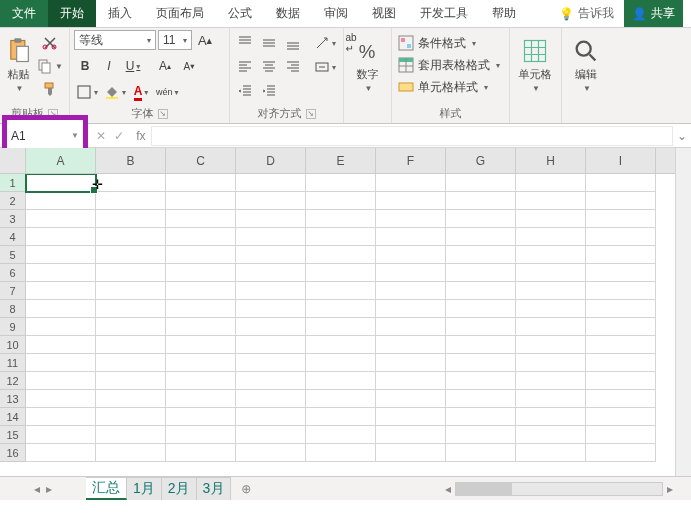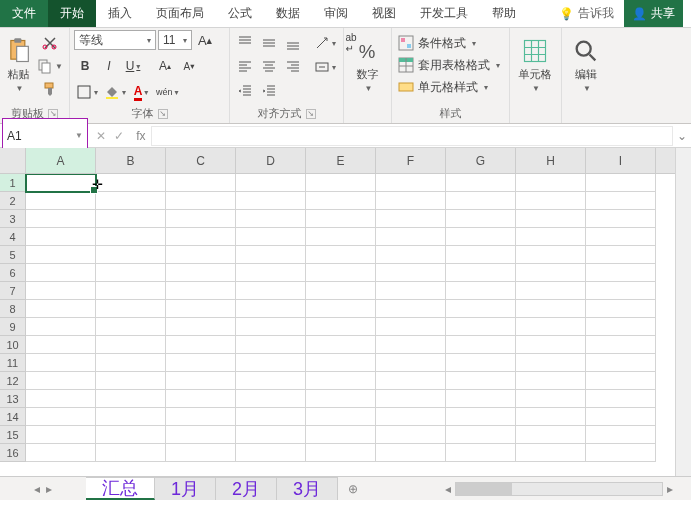--- a/index.html
+++ b/index.html
@@ -24,41 +24,41 @@
   .big-btn{display:flex;flex-direction:column;align-items:center;justify-content:center;width:42px;height:66px;font-size:11px;color:#444;gap:2px}
   .big-btn svg{width:28px;height:28px}
   .font-row{display:flex;gap:2px;align-items:center;margin-bottom:2px}
   .font-sel{height:20px;border:1px solid #ababab;background:#fff;display:flex;align-items:center;padding:0 4px;font-size:12px;color:#444}
   .font-name{width:82px;justify-content:space-between}
   .font-size{width:34px;justify-content:space-between}
   .align-row{display:flex;gap:2px}
   .style-item{display:flex;align-items:center;height:22px;gap:4px;font-size:12px;color:#444;padding:0 2px}
   .style-item svg{width:16px;height:16px}
   .formula-bar{height:24px;background:#fff;display:flex;align-items:center;border-bottom:1px solid #d4d4d4}
-  .name-box{width:86px;height:36px;margin:0 2px;border:1px solid #a21caf;background:#fff;display:flex;align-items:center;padding:16px 4px;font-size:12px}
+  .name-box{width:86px;height:36px;margin:0 2px;border:5px solid #a21caf;background:#fff;display:flex;align-items:center;padding:16px 4px;font-size:12px}
   .name-dd{font-size:8px;color:#888;margin-left:auto}
   .fb-ctrls{display:flex;gap:8px;padding:0 6px;color:#aaa;font-size:12px}
   .fx{color:#888;padding:0 6px}
   .fb-input{flex:1;height:20px;border:1px solid #e8e8e8;background:#fff}
   .fb-exp{width:18px;text-align:center;color:#888}
   .chrow{height:26px;background:#e6e6e6;display:flex;border-bottom:1px solid #ccc}
   .corner{width:26px;background:#e6e6e6;border-right:1px solid #ccc}
   .colh{flex:0 0 70px;border-right:1px solid #ccc;display:flex;align-items:center;justify-content:center;font-size:12px;color:#555;background:#e6e6e6}
   .colh.sel{background:#d3f0e0}
   .grid{height:302px;overflow:hidden;position:relative}
   .row{height:18px;display:flex}
   .rowh{width:26px;background:#e6e6e6;border-right:1px solid #ccc;border-bottom:1px solid #ccc;display:flex;align-items:center;justify-content:center;font-size:11px;color:#555}
   .rowh.sel{background:#d3f0e0}
   .cell{flex:0 0 70px;border-right:1px solid #d4d4d4;border-bottom:1px solid #d4d4d4;background:#fff;position:relative}
   .cell.active{outline:2px solid #217346;outline-offset:-1px;z-index:2}
   .cell.active::after{content:'';position:absolute;right:-3px;bottom:-3px;width:6px;height:6px;background:#217346;border:1px solid #fff}
   .cursor-plus{position:absolute;right:-8px;top:3px;font-size:13px;color:#000;z-index:3;pointer-events:none}
   .sheet-bar{height:24px;background:#f3f2f1;border-top:1px solid #ccc;display:flex;align-items:stretch}
   .sheet-nav{width:86px;display:flex;align-items:center;justify-content:center;gap:6px;color:#888}
-  .sheet-tab{padding:0 16px;display:flex;align-items:center;font-size:18px;color:#6d28d9;border-right:1px solid #ccc;background:#e6e6e6;border-top:1px solid #ccc}
+  .sheet-tab{padding:0 6px;display:flex;align-items:center;font-size:14px;color:#0f766e;border-right:1px solid #ccc;background:#e6e6e6;border-top:1px solid #ccc}
   .sheet-tab.active{background:#fff;border-bottom:2px solid #217346;border-top:1px solid #ccc;font-weight:500}
   .sheet-add{width:30px;display:flex;align-items:center;justify-content:center;color:#888}
   .hscroll{margin-left:auto;width:250px;display:flex;align-items:center;padding-right:14px}
   .hscroll-track{flex:1;height:14px;background:#e8e8e8;border:1px solid #ccc;position:relative}
   .hscroll-thumb{position:absolute;left:0;top:0;bottom:0;width:56px;background:#cdcdcd}
   .vscroll{position:absolute;right:0;top:0;width:16px;height:100%;background:#f0f0f0;border-left:1px solid #d4d4d4}
   .sheet-area{position:relative}
 </style>
 </head>
 <body>

